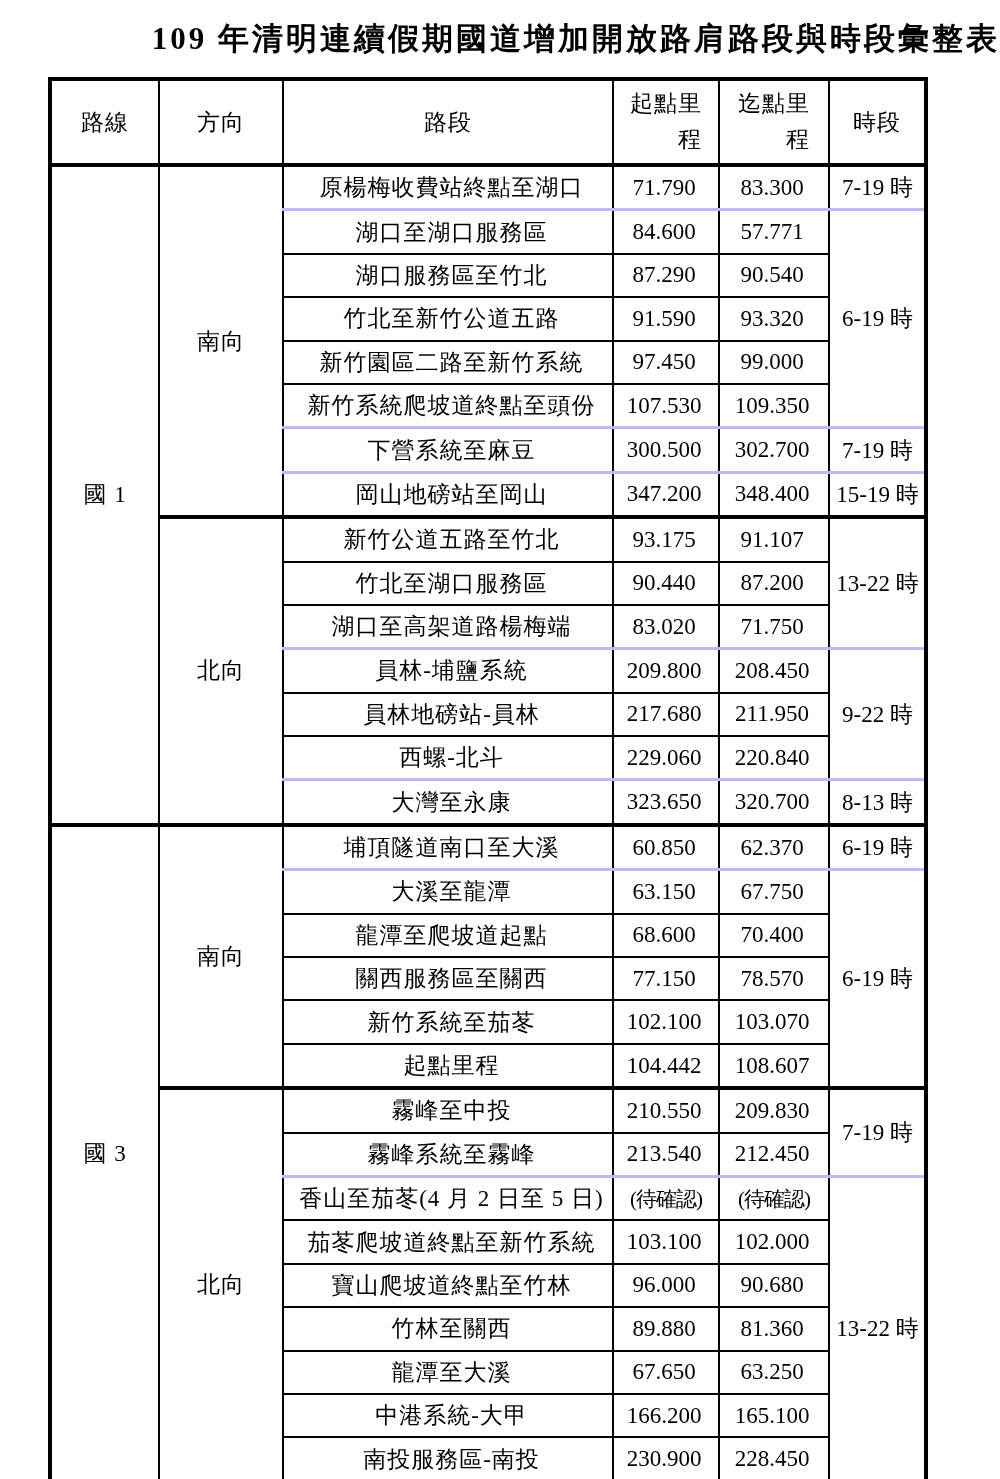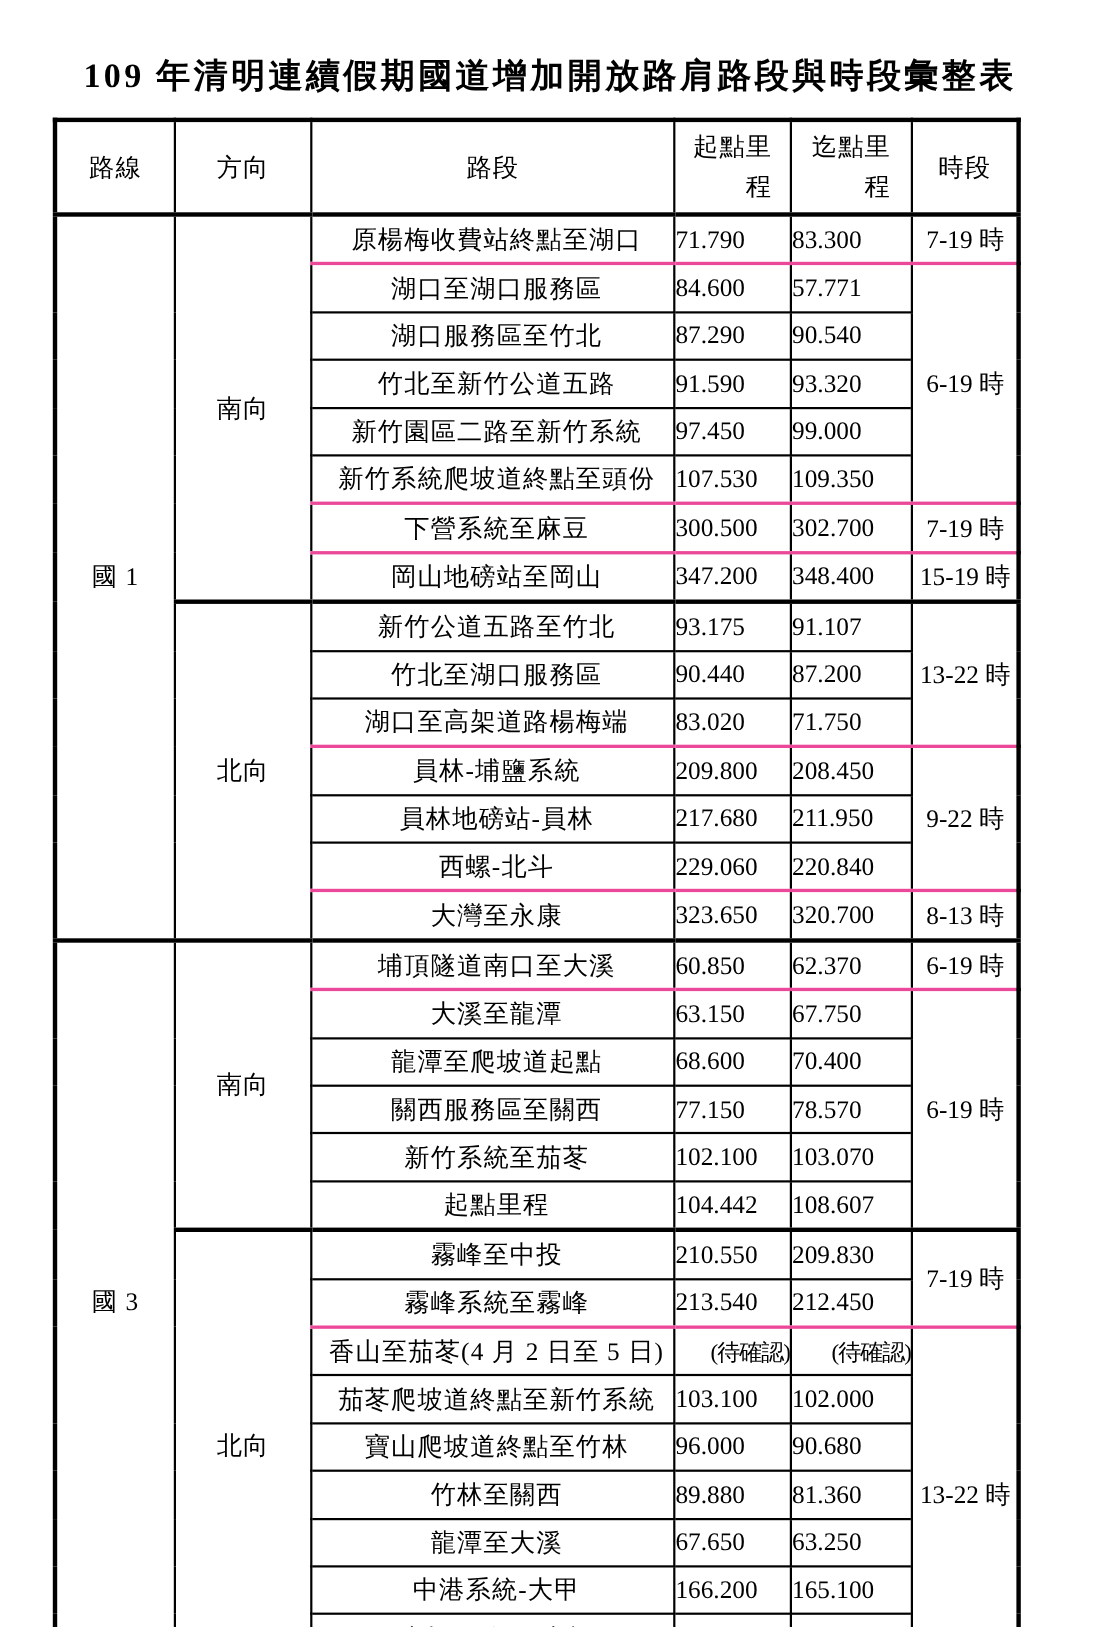--- a/index.html
+++ b/index.html
@@ -3,43 +3,43 @@
 <meta charset="utf-8">
 <style>
   html,body { margin:0; padding:0; }
   body {
     width:1000px; height:1479px; background:#ffffff; color:#000;
     font-family:"Liberation Serif","DejaVu Serif",serif;
     overflow:hidden;
   }
   .page { position:relative; width:1000px; height:1479px; }
   .title {
-    margin:0; padding-top:48px; text-align:center;
+    margin:0; padding-top:18px; text-align:right;
     font-size:31px; font-weight:bold; letter-spacing:3px; white-space:nowrap;
   }
   table.summary {
     border-collapse:collapse; table-layout:fixed;
     margin:17px 0 0 48px; width:876px;
     border:4px solid #000;
   }
   th, td { border:2px solid #000; overflow:hidden; white-space:nowrap; }
   thead th {
     height:80px; font-size:23px; font-weight:normal;
     text-align:center; vertical-align:middle; border-bottom:3px solid #000;
     letter-spacing:1px;
   }
   .wrap3 { display:inline-block; width:72px; line-height:1.55; white-space:normal;text-align:right; }
   td { height:41.4px; font-size:23px; padding:0; vertical-align:middle; }
   td.route, td.dir { text-align:center; letter-spacing:1px; }
   td.sec  { text-align:center;  padding-left:7px;  letter-spacing:1px;margin-left:33px; }
-  td.num  { text-align:left; padding-right:4px; }
+  td.num  { text-align:center; padding-right:4px; }
   td.time { text-align:center;  padding-left:1px; }
-  td.pending { text-align:right; padding-right:0; font-size:21px; letter-spacing:-1px; }
+  td.pending { text-align:center; padding-right:0; font-size:21px; letter-spacing:-1px; }
   tr.dsep td, tr.rsep td { border-top:4px solid #000; }
-  td.tsep { border-top:3px solid #ec4899; }
+  td.tsep { border-top:3px solid #c4b5fd; }
 </style>
 </head>
 <body>
 
 <div class="page">
 
   <h1 class="title">109 年清明連續假期國道增加開放路肩路段與時段彙整表</h1>
 
   <table class="summary">
     <colgroup>

